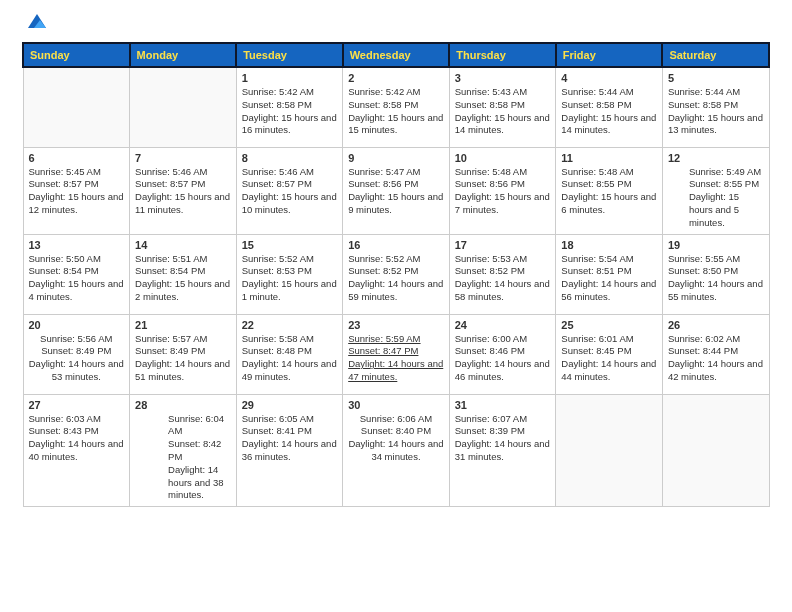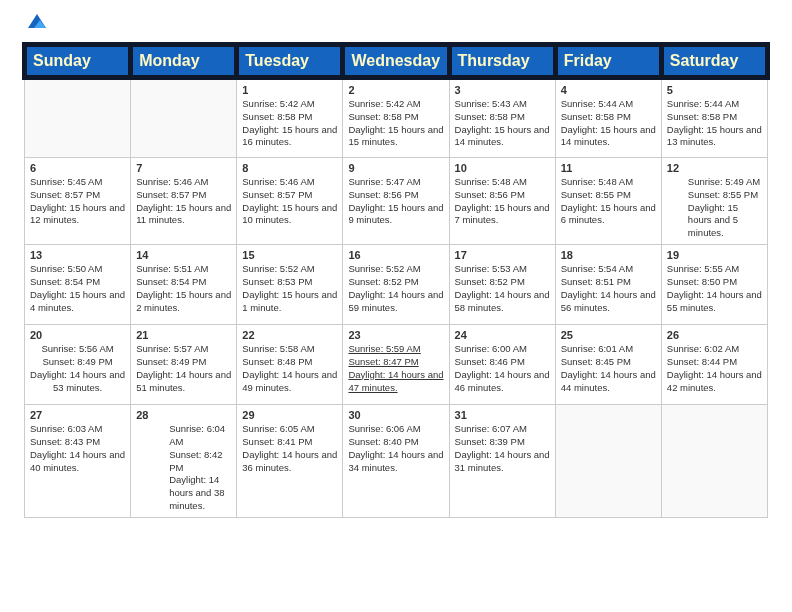--- a/index.html
+++ b/index.html
@@ -60,26 +60,26 @@
       font-size: 14px;
       color: #555;
     }
     .calendar {
       width: 100%;
       border-collapse: collapse;
       border: 1px solid #ccc;
     }
     .calendar th {
       background: #1565C0;
-      color: #fef9c3;
-      font-size: 16px;
+      color: #fde047;
+      font-size: 11px;
       font-weight: bold;
       padding: 5px 6px;
       text-align: left;
-      border: 5px solid #0f172a;
+      border: 2px solid #0f172a;
     }
     .calendar td {
       vertical-align: top;
       border: 1px solid #ccc;
       padding: 4px 5px;
       width: calc(100% / 7);
       height: 80px;
       font-size: 10px;
       color: #333;
       background: #fff;
@@ -314,21 +314,21 @@
 Daylight: 14 hours and 38 minutes.</div>
           </td>
           <td>
             <span class="day-num">29</span>
             <div class="day-info" style="white-space: pre-line;">Sunrise: 6:05 AM
 Sunset: 8:41 PM
 Daylight: 14 hours and 36 minutes.</div>
           </td>
           <td>
             <span class="day-num">30</span>
-            <div class="day-info" style="white-space: pre-line;">Sunrise: 6:06 AM
+            <div class="day-info" style="white-space: pre-line; text-align: center;">Sunrise: 6:06 AM
 Sunset: 8:40 PM
 Daylight: 14 hours and 34 minutes.</div>
           </td>
           <td>
             <span class="day-num">31</span>
             <div class="day-info" style="white-space: pre-line;">Sunrise: 6:07 AM
 Sunset: 8:39 PM
 Daylight: 14 hours and 31 minutes.</div>
           </td>
           <td class="empty"></td>

